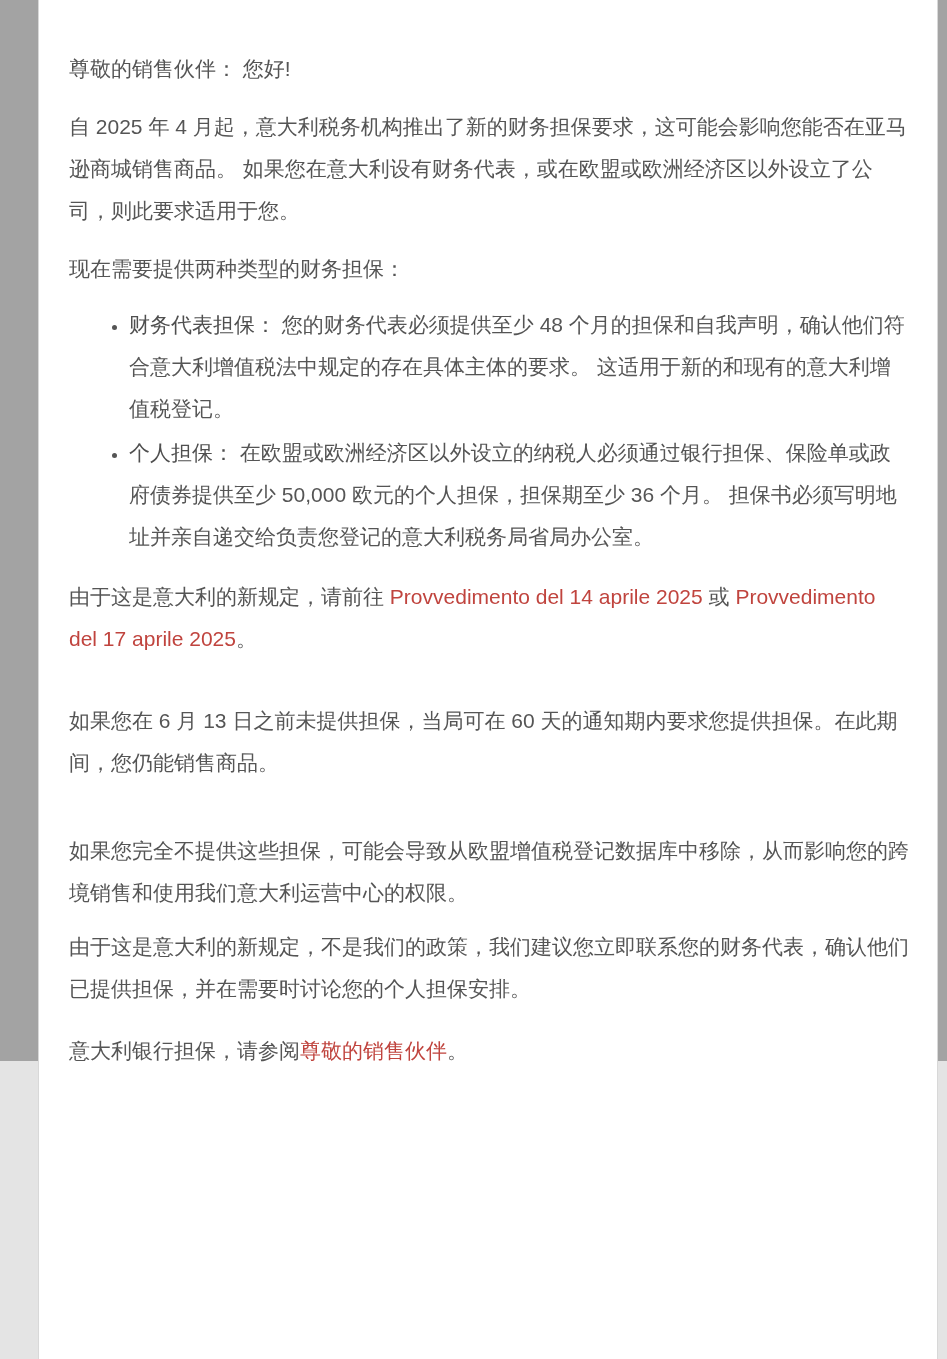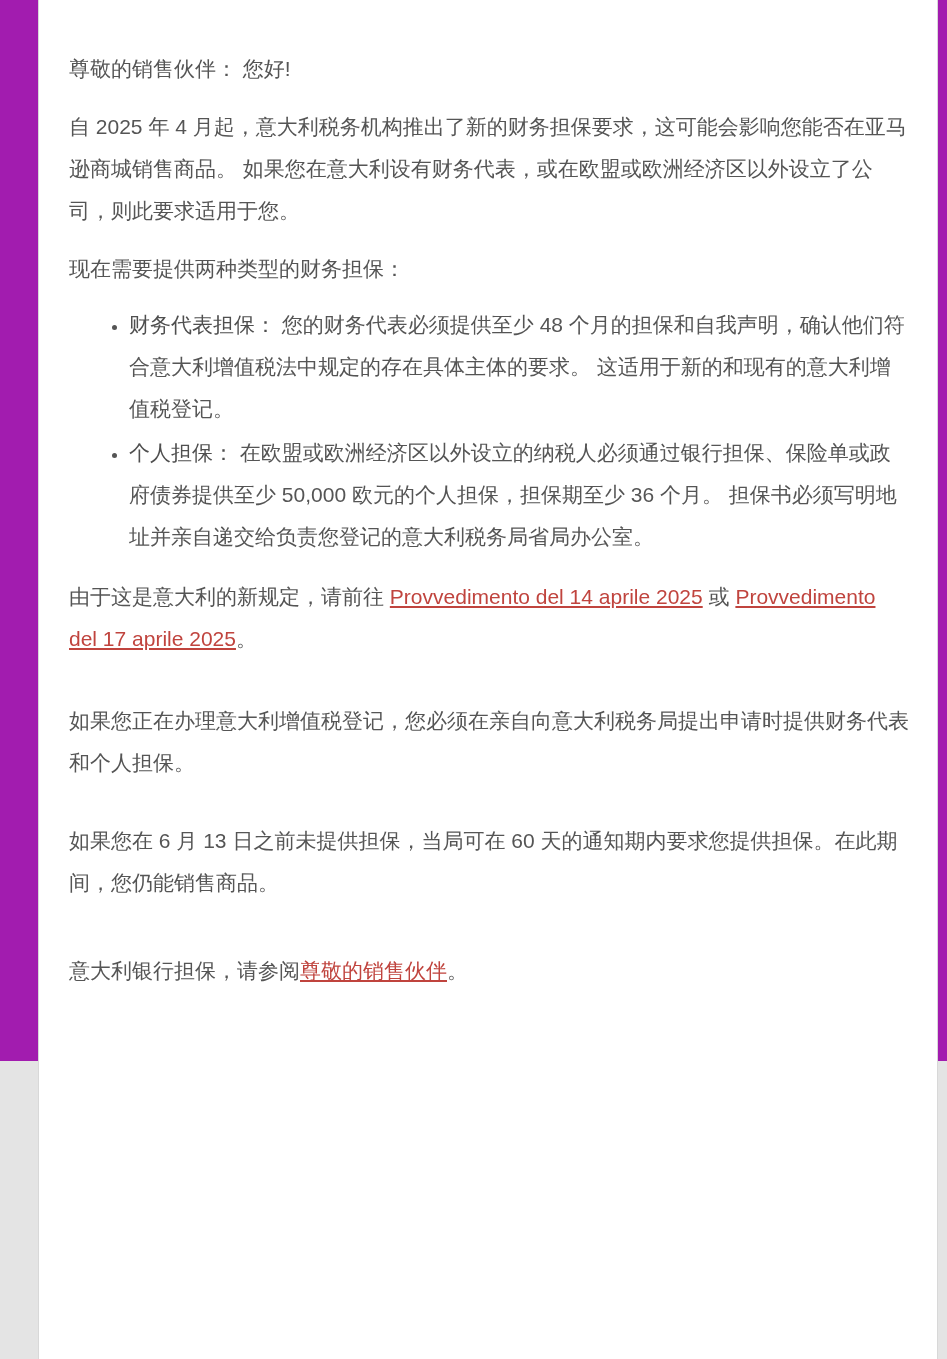--- a/index.html
+++ b/index.html
@@ -7,21 +7,21 @@
     width: 947px;
     height: 1359px;
     background: #e4e4e4;
     font-family: "Liberation Sans", "DejaVu Sans", sans-serif;
     overflow: hidden;
   }
   .page {
     position: relative;
     width: 947px;
     height: 1061px;
-    background: #a21caf;
+    background: #a3a3a3;
   }
   .card {
     position: absolute;
     left: 38px;
     top: 0;
     width: 900px;
     height: 1359px;
     background: #ffffff;
     border-left: 1px solid #d8d8d8;
     border-right: 1px solid #d8d8d8;
@@ -43,21 +43,20 @@
   ul.guarantee-list {
     margin: 0 0 18px 0;
     padding-left: 60px;
     list-style: disc outside;
   }
   ul.guarantee-list li { margin-bottom: 2px; }
   ul.guarantee-list li::marker { color: #555555; font-size: 18px; }
   strong.bullet-label { font-weight: 400; color: #4f4f4f; }
   a.red-link {
     color: #c0443e;
-    text-decoration: underline;
     cursor: pointer;
   }
 </style>
 </head>
 <body>
 
 <div class="page">
   <div class="card">
 
     <p class="mb16">尊敬的销售伙伴： 您好!</p>
@@ -70,24 +69,25 @@
       <li>
         <strong class="bullet-label">财务代表担保：</strong><span> 您的财务代表必须提供至少 48 个月的担保和自我声明，确认他们符合意大利增值税法中规定的存在具体主体的要求。 这适用于新的和现有的意大利增值税登记。</span>
       </li>
       <li>
         <strong class="bullet-label">个人担保：</strong><span> 在欧盟或欧洲经济区以外设立的纳税人必须通过银行担保、保险单或政府债券提供至少 50,000 欧元的个人担保，担保期至少 36 个月。 担保书必须写明地址并亲自递交给负责您登记的意大利税务局省局办公室。</span>
       </li>
     </ul>
 
     <p class="mb40"><span>由于这是意大利的新规定，请前往 </span><a class="red-link">Provvedimento del 14 aprile 2025</a><span> 或 </span><a class="red-link">Provvedimento del 17 aprile 2025</a><span>。</span></p>
 
-    <p class="mb36">如果您正在办理意大利增值税登记，您必须在亲自向意大利税务局提出申请时提供财务代表和个人担保。</p>
 
     <p class="mb46">如果您在 6 月 13 日之前未提供担保，当局可在 60 天的通知期内要求您提供担保。在此期间，您仍能销售商品。</p>
 
+    <p class="mb12">如果您完全不提供这些担保，可能会导致从欧盟增值税登记数据库中移除，从而影响您的跨境销售和使用我们意大利运营中心的权限。</p>
 
+    <p class="mb20">由于这是意大利的新规定，不是我们的政策，我们建议您立即联系您的财务代表，确认他们已提供担保，并在需要时讨论您的个人担保安排。</p>
 
 
 
     <p class="mb0"><span>意大利银行担保，请参阅</span><a class="red-link">尊敬的销售伙伴</a><span>。</span></p>
 
   </div>
 </div>
 
 </body></html>

